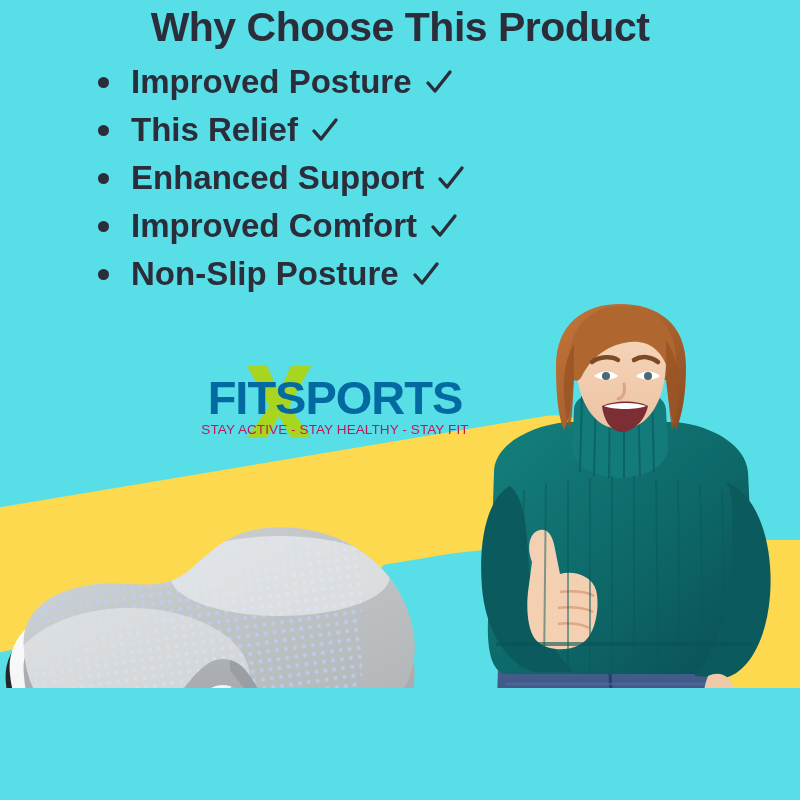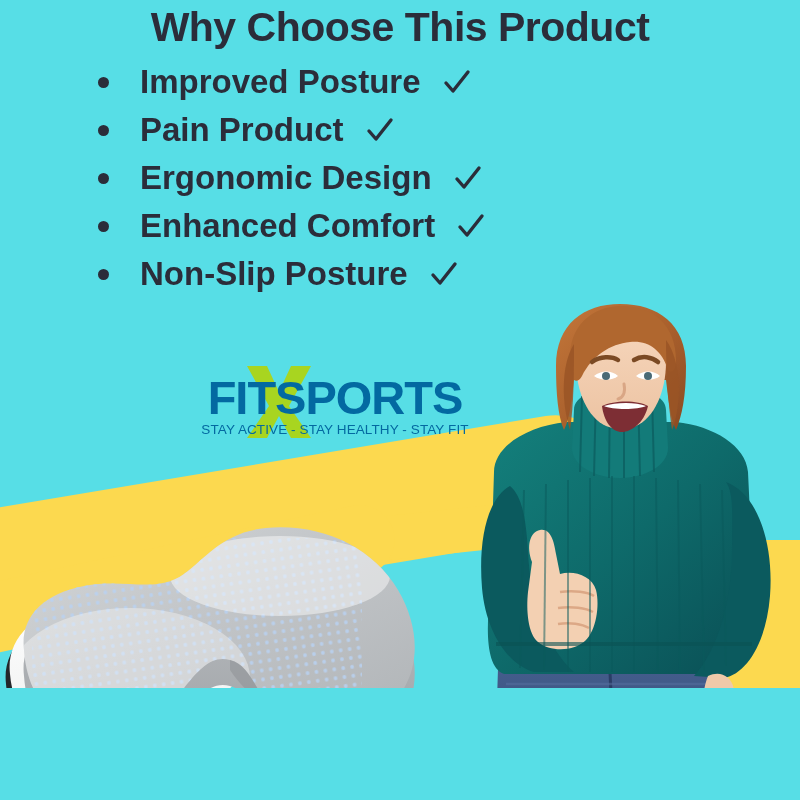--- a/index.html
+++ b/index.html
@@ -40,21 +40,21 @@
   #headline{
     position:absolute;top:4px;left:0;width:800px;text-align:center;
     font-size:41px;font-weight:bold;color:#2b2d3a;letter-spacing:-.5px;
   }
 
   
   #benefits{position:absolute;top:58px;left:98px;width:640px;}
   .benefit{
     display:flex;align-items:center;
     height:48px;
-    font-size:33px;font-weight:bold;color:#2b2d3a;gap:9px;
+    font-size:33px;font-weight:bold;color:#2b2d3a;
   }
   .bullet{
     width:11px;height:11px;border-radius:50%;
     background:#2b2d3a;margin-right:22px;flex:none;
   }
   .benefit-label{white-space:nowrap;}
   .check{
     margin-left:12px;width:30px;height:30px;flex:none;display:block;
   }
   .check path{stroke:#2b2d3a;stroke-width:3.4;fill:none;
@@ -66,21 +66,21 @@
     position:absolute;left:56px;top:-2px;width:76px;height:72px;
   }
   #logo-x svg{display:block;width:76px;height:72px;}
   #logo-wordmark{
     position:absolute;left:0;top:6px;width:300px;text-align:center;
     font-size:47px;font-weight:bold;color:#0369a1;letter-spacing:-1px;
     line-height:1;
   }
   #logo-tagline{
     position:absolute;left:0;top:54px;width:300px;text-align:center;
-    font-size:13.5px;color:#0369a1;letter-spacing:.1px;font-weight:normal;
+    font-size:13.5px;color:#be185d;letter-spacing:.1px;font-weight:normal;
   }
 
   
   #cushion{position:absolute;left:-20px;top:498px;width:500px;height:302px;}
   #cushion svg{display:block;width:500px;height:302px;}
 
   
   #person{position:absolute;left:470px;top:300px;width:340px;height:500px;}
   #person svg{display:block;width:340px;height:500px;}
 </style>
@@ -102,37 +102,37 @@
     <div class="benefit">
       <span class="bullet"></span>
       <span class="benefit-label">Improved Posture</span>
       <svg class="check" viewBox="0 0 30 30">
           <path d="M4 16 L11 24 L26 5"></path>
         </svg>
     </div>
 
     <div class="benefit">
       <span class="bullet"></span>
-      <span class="benefit-label">Pain Product</span>
-      <svg class="check" viewBox="0 0 30 30">
-          <path d="M4 16 L11 24 L26 5"></path>
-        </svg>
-    </div>
-
-    <div class="benefit">
-      <span class="bullet"></span>
-      <span class="benefit-label">Ergonomic Design</span>
-      <svg class="check" viewBox="0 0 30 30">
-          <path d="M4 16 L11 24 L26 5"></path>
-        </svg>
-    </div>
-
-    <div class="benefit">
-      <span class="bullet"></span>
-      <span class="benefit-label">Enhanced Comfort</span>
+      <span class="benefit-label">This Relief</span>
+      <svg class="check" viewBox="0 0 30 30">
+          <path d="M4 16 L11 24 L26 5"></path>
+        </svg>
+    </div>
+
+    <div class="benefit">
+      <span class="bullet"></span>
+      <span class="benefit-label">Enhanced Support</span>
+      <svg class="check" viewBox="0 0 30 30">
+          <path d="M4 16 L11 24 L26 5"></path>
+        </svg>
+    </div>
+
+    <div class="benefit">
+      <span class="bullet"></span>
+      <span class="benefit-label">Improved Comfort</span>
       <svg class="check" viewBox="0 0 30 30">
           <path d="M4 16 L11 24 L26 5"></path>
         </svg>
     </div>
 
     <div class="benefit">
       <span class="bullet"></span>
       <span class="benefit-label">Non-Slip Posture</span>
       <svg class="check" viewBox="0 0 30 30">
           <path d="M4 16 L11 24 L26 5"></path>

